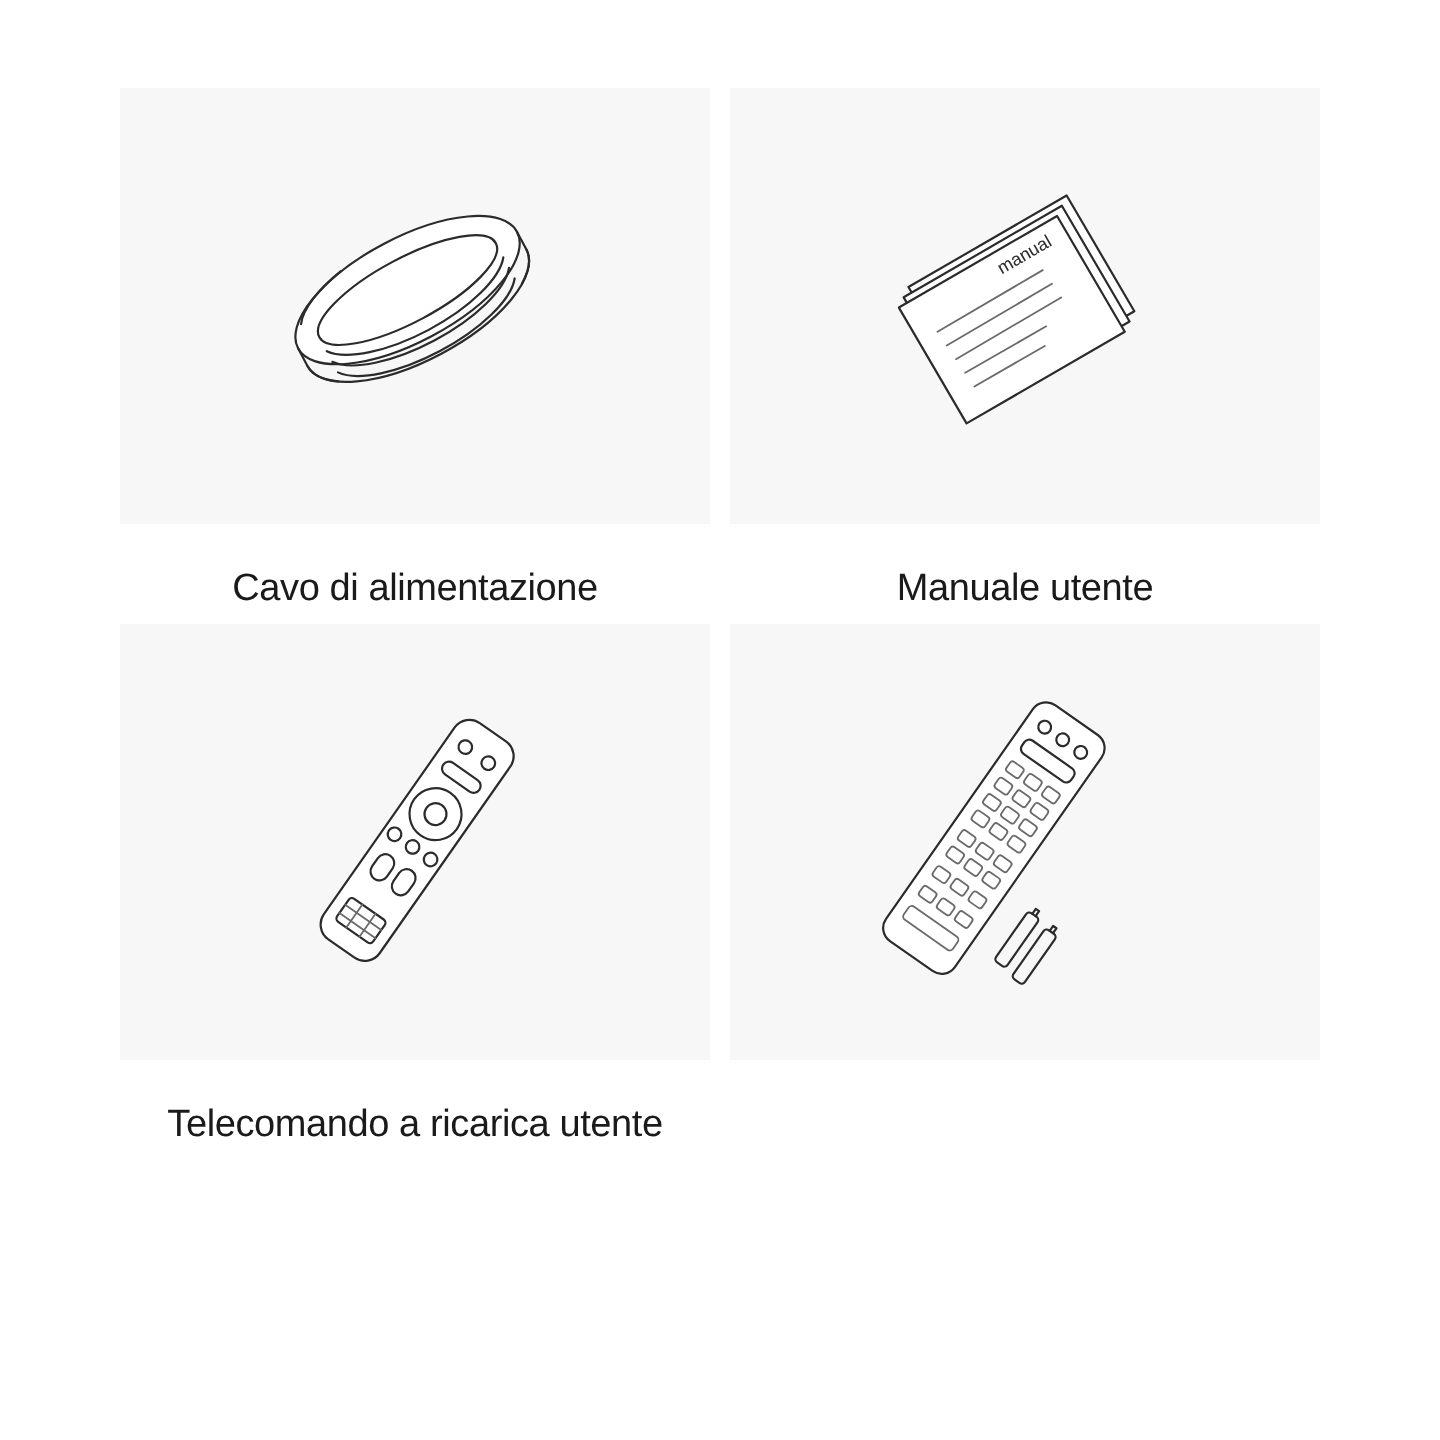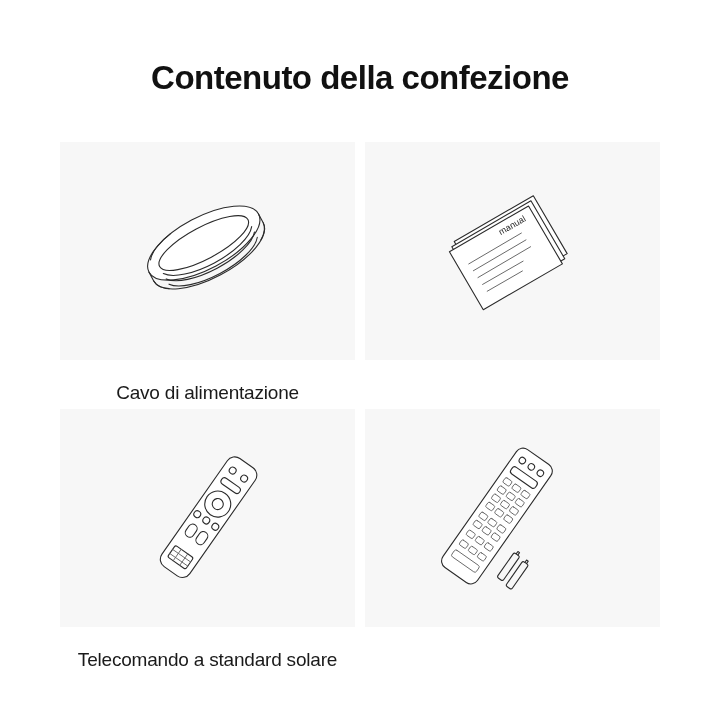--- a/index.html
+++ b/index.html
@@ -69,21 +69,20 @@
   .ln { fill: none; stroke: #2b2b2b; stroke-width: 1.1; stroke-linecap: round; stroke-linejoin: round; }
   .ln-thin { fill: none; stroke: #6a6a6a; stroke-width: 0.9; stroke-linecap: round; }
   .fillw { fill: #ffffff; stroke: #2b2b2b; stroke-width: 1.1; stroke-linejoin: round; }
   .manual-text { font-family: "Liberation Sans", sans-serif; font-size: 9px; fill: #2b2b2b; }
 </style>
 </head>
 <body>
 
 <div class="page">
 
-  <h1 class="page-title">Contenuto della confezione</h1>
 
   <div class="grid">
 
     <div class="cell">
       <div class="thumb">
         <span class="icon">
           <svg width="190" height="150" viewBox="0 0 190 150">
             <g transform="rotate(-28 95 75)">
               <ellipse class="fillw" cx="95" cy="66" rx="62" ry="26"></ellipse>
               <ellipse class="ln" cx="95" cy="66" rx="50" ry="16"></ellipse>
@@ -118,20 +117,21 @@
                 <path d="M48 88 L108 77"></path>
                 <path d="M50 96 L96 88"></path>
                 <path d="M52 104 L92 97"></path>
               </g>
 
               <text class="manual-text" x="84" y="56" transform="rotate(-10 84 56)">manual</text>
             </g>
           </svg>
         </span>
       </div>
+      <div class="caption">Manuale utente</div>
     </div>
 
     <div class="cell">
       <div class="thumb">
         <span class="icon">
           <svg width="170" height="170" viewBox="0 0 170 170">
             <g transform="rotate(35 85 85)">
               <rect class="fillw" x="68" y="18" width="34" height="132" rx="9"></rect>
 
               <circle class="ln" cx="78" cy="32" r="3.4"></circle>
@@ -146,21 +146,21 @@
               <circle class="ln" cx="96" cy="88" r="3.4"></circle>
               <rect class="ln" x="74" y="98" width="9" height="14" rx="4.5"></rect>
               <rect class="ln" x="87" y="98" width="9" height="14" rx="4.5"></rect>
 
               <rect class="ln" x="74" y="126" width="22" height="14" rx="2"></rect>
               <path class="ln-thin" d="M74 131 H96 M74 136 H96 M81 126 V140 M89 126 V140"></path>
             </g>
           </svg>
         </span>
       </div>
-      <div class="caption">Telecomando a standard solare</div>
+      <div class="caption">Telecomando a ricarica utente</div>
     </div>
 
     <div class="cell">
       <div class="thumb">
         <span class="icon">
           <svg width="200" height="170" viewBox="0 0 200 170">
             <g transform="rotate(35 85 85)">
               <rect class="fillw" x="62" y="12" width="42" height="144" rx="8"></rect>
 
               <circle class="ln" cx="72" cy="24" r="3.2"></circle>

